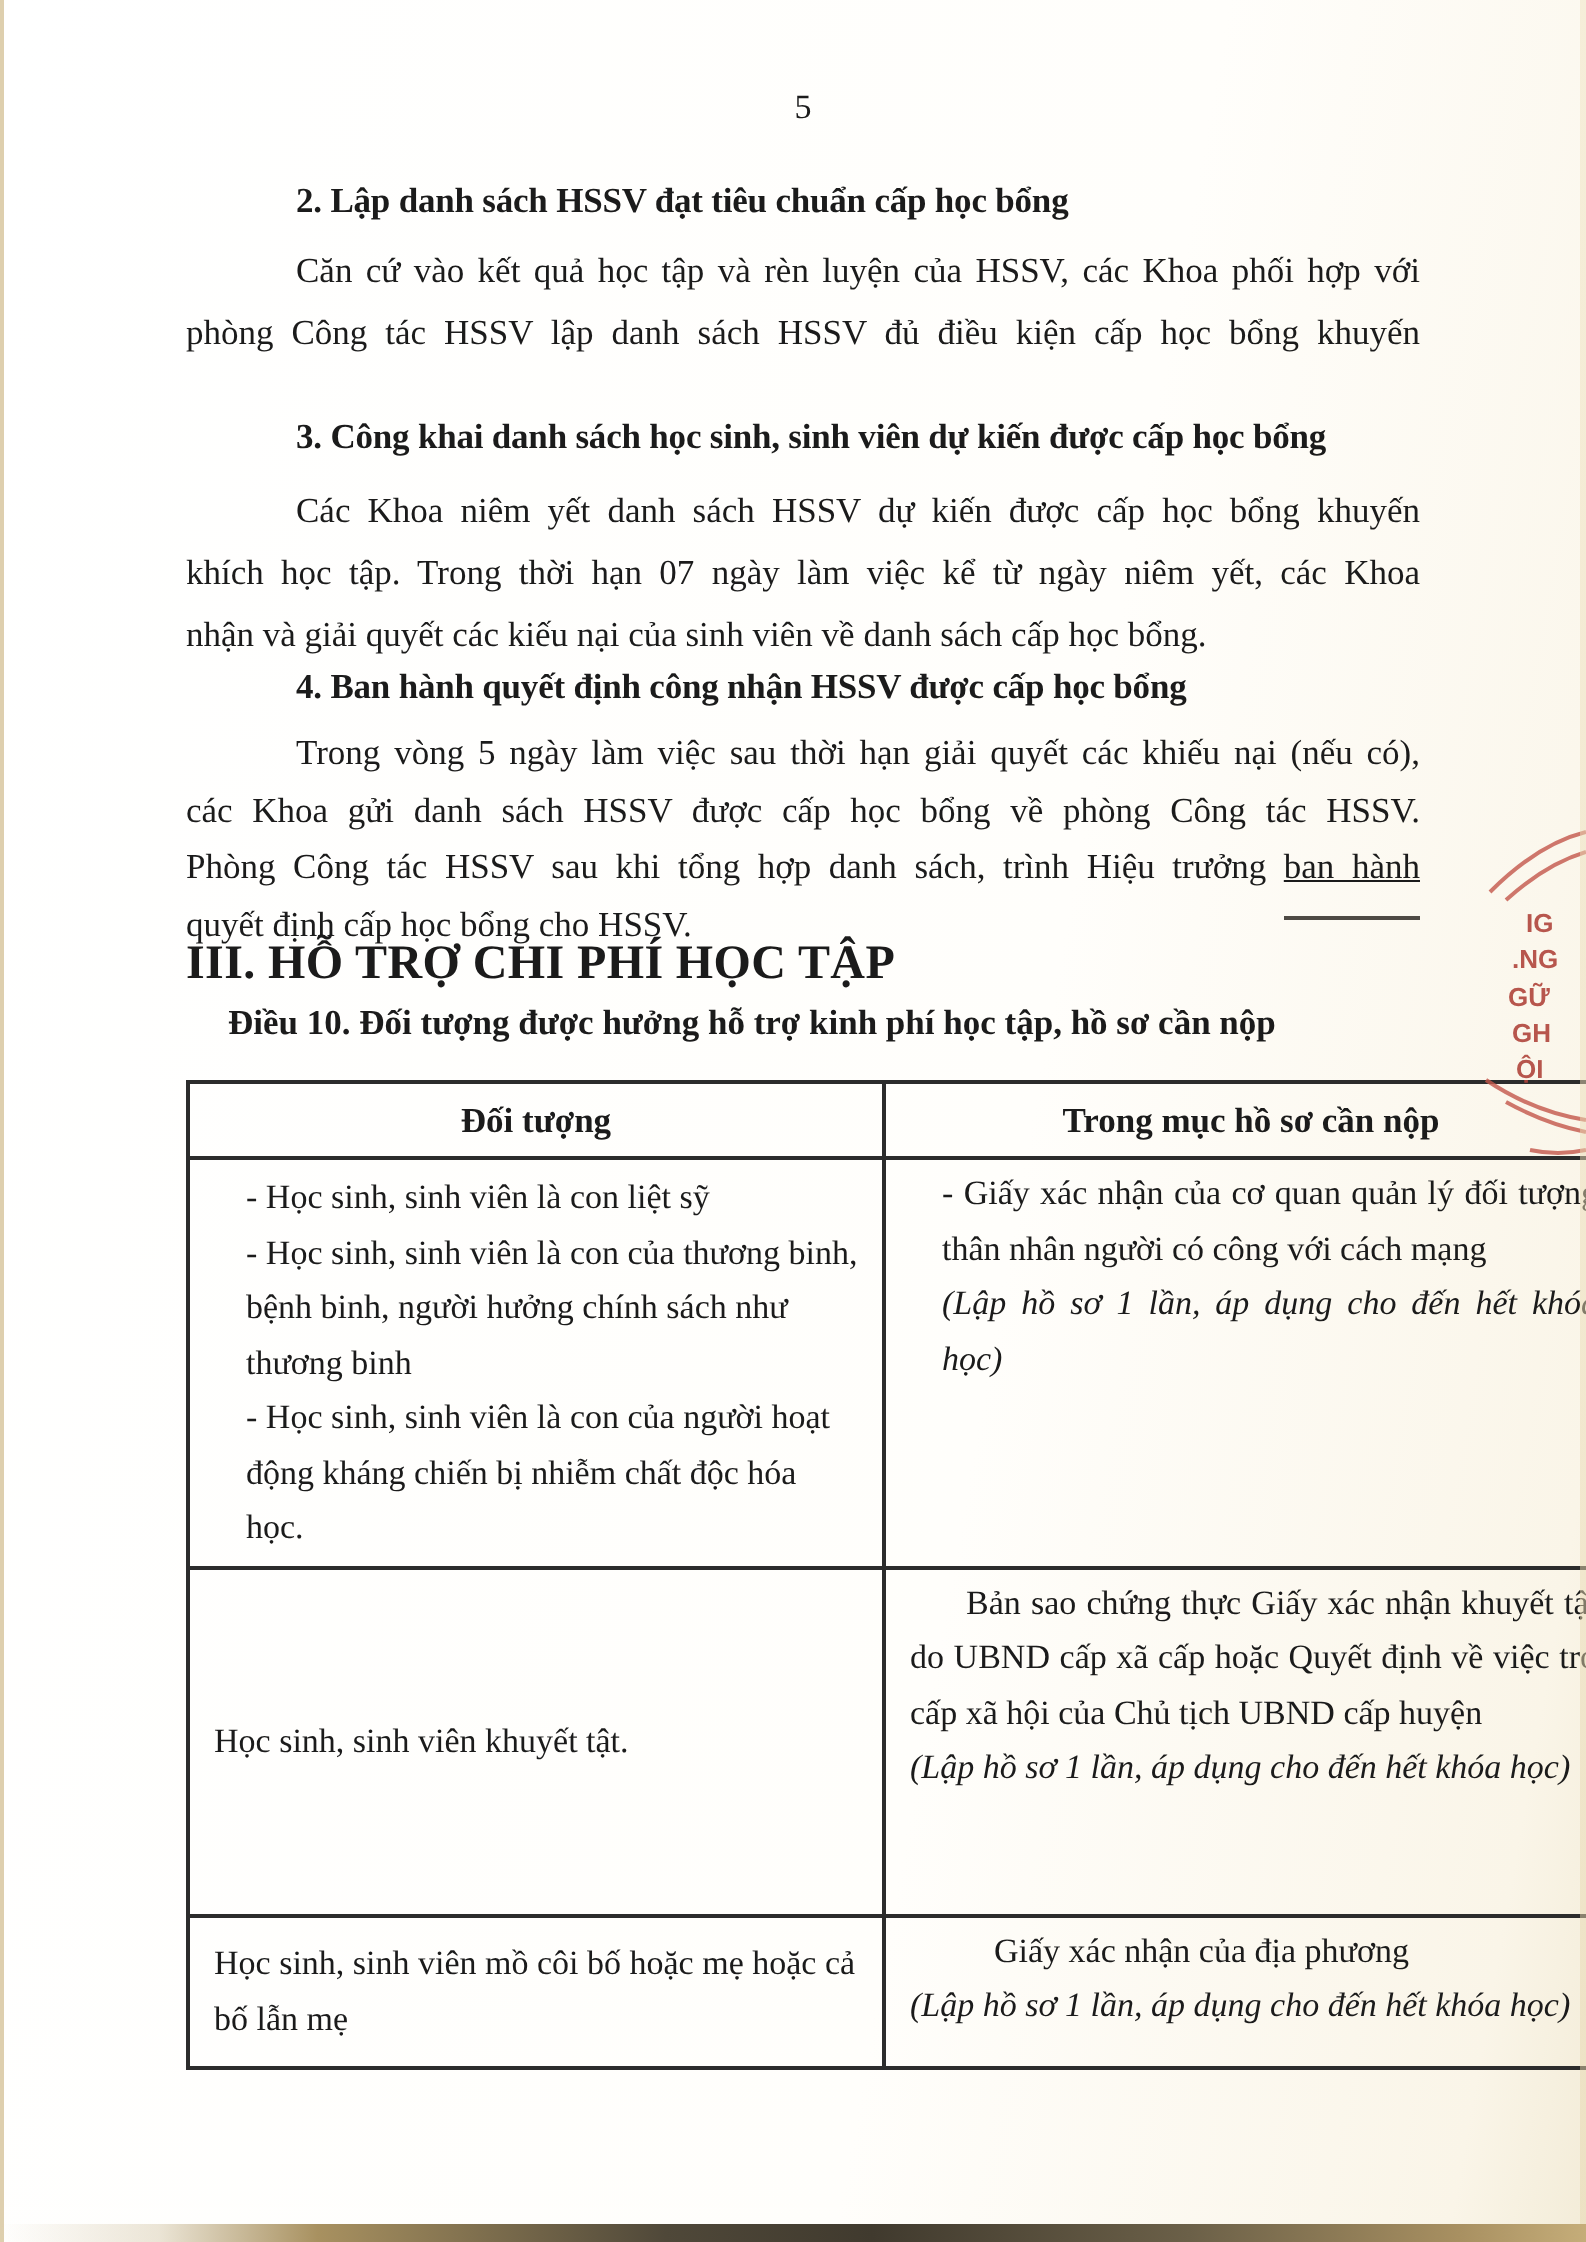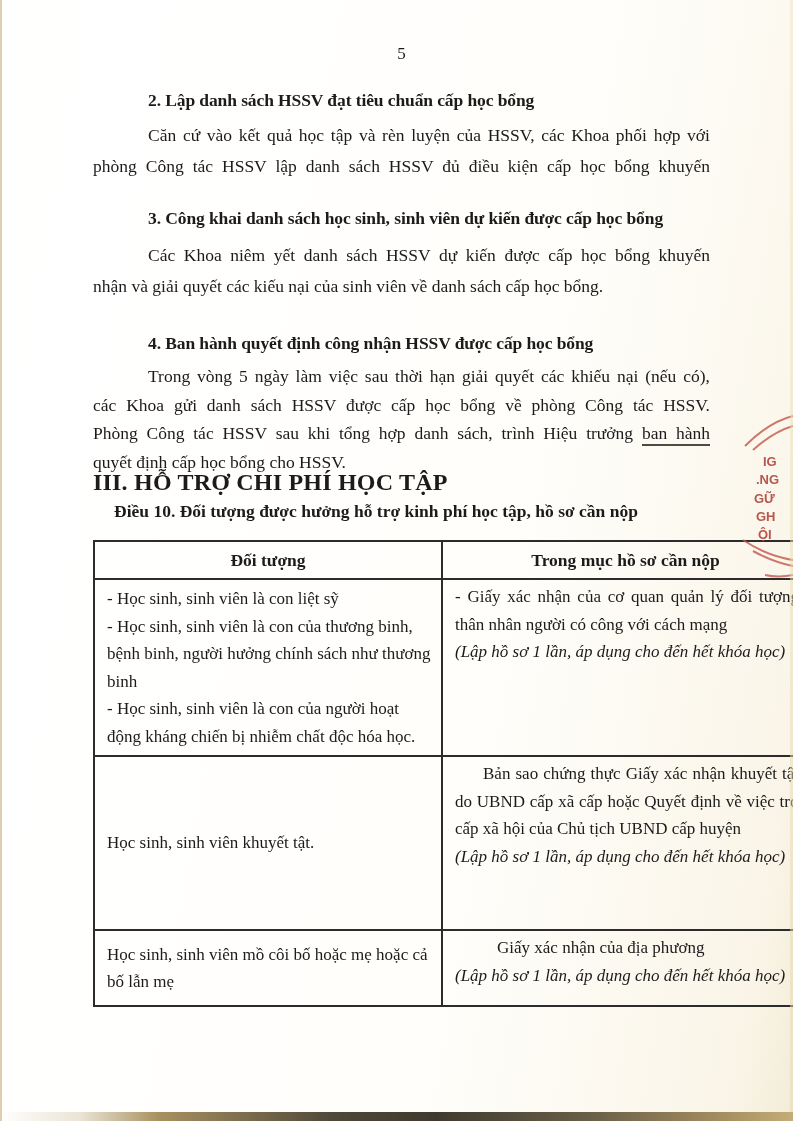--- a/index.html
+++ b/index.html
@@ -16,36 +16,36 @@
 
   .h-num { position:absolute; left:0; font-weight:bold; font-size:17.5px;
     white-space:nowrap; padding-left:55px; letter-spacing:-0.1px; }
 
   .para { position:absolute; left:0; width:617px; }
   .para .line { font-size:17.5px; line-height:31px; text-align:justify; text-align-last:justify; }
   .para.tight .line { line-height:28.5px; }
   .para .line.first { text-indent:55px; }
   .para .line.end { text-align-last:left; }
 
-  .pen-underline { border-bottom:2px solid #4e4a44; padding-bottom:1px; }
+  .pen-underline { border-bottom:2px solid #4e4a44; padding-bottom:15px;text-decoration:underline; }
 
   .h-part { position:absolute; left:0; top:469px; font-weight:bold; font-size:24px;
     letter-spacing:0.2px; white-space:nowrap; }
   .h-dieu { position:absolute; left:0; top:501px; font-weight:bold; font-size:17.5px;
     white-space:nowrap;margin-left:21px; }
 
   table.docs-table { position:absolute; left:0; top:540px; width:717px;
     border-collapse:collapse; table-layout:fixed; font-size:17px; }
   .docs-table th, .docs-table td { border:2px solid #2c2c2c; }
   .docs-table th { font-size:17.5px; font-weight:bold; text-align:center;
     padding:6px 4px; height:24px; }
   .docs-table col.c-subject { width:348px; }
   td.cell-subject { vertical-align:top; padding:5px 10px 5px 12px; line-height:27.5px; }
   td.cell-docs   { vertical-align:top; padding:3px 9px 3px 12px;  line-height:27.5px; }
-  tr.row-1 td { height:140px; }
+  tr.row-1 td { height:140px;padding-left:28px; }
   tr.row-2 td { height:162px; }
   tr.row-3 td { height:64px;margin-left:24px; }
   tr.row-2 td.cell-subject { vertical-align:middle; }
   tr.row-3 td.cell-subject { vertical-align:middle; }
   .docs-main { text-align:justify; }
   tr.row-2 .docs-main { text-indent:28px; }
   tr.row-3 .docs-main { text-indent:42px; }
   .note { font-style:italic; text-align:justify; }
 
   
@@ -67,20 +67,21 @@
 
   <div class="h-num" style="top:90px">2. Lập danh sách HSSV đạt tiêu chuẩn cấp học bổng</div>
   <div class="para" style="top:120px">
     <div class="line first">Căn cứ vào kết quả học tập và rèn luyện của HSSV, các Khoa phối hợp với</div>
     <div class="line">phòng Công tác HSSV lập danh sách HSSV đủ điều kiện cấp học bổng khuyến</div>
   </div>
 
   <div class="h-num" style="top:208px">3. Công khai danh sách học sinh, sinh viên dự kiến được cấp học bổng</div>
   <div class="para" style="top:240px">
     <div class="line first">Các Khoa niêm yết danh sách HSSV dự kiến được cấp học bổng khuyến</div>
+    <div class="line">khích học tập. Trong thời hạn 07 ngày làm việc kể từ ngày niêm yết, các Khoa</div>
     <div class="line end">nhận và giải quyết các kiếu nại của sinh viên về danh sách cấp học bổng.</div>
   </div>
 
   <div class="h-num" style="top:333px">4. Ban hành quyết định công nhận HSSV được cấp học bổng</div>
   <div class="para tight" style="top:362px">
     <div class="line first">Trong vòng 5 ngày làm việc sau thời hạn giải quyết các khiếu nại (nếu có),</div>
     <div class="line">các Khoa gửi danh sách HSSV được cấp học bổng về phòng Công tác HSSV.</div>
     <div class="line"><span>Phòng Công tác HSSV sau khi tổng hợp danh sách, trình Hiệu trưởng</span> <span class="pen-underline">ban hành</span></div>
     <div class="line end">quyết định cấp học bổng cho HSSV.</div>
   </div>

